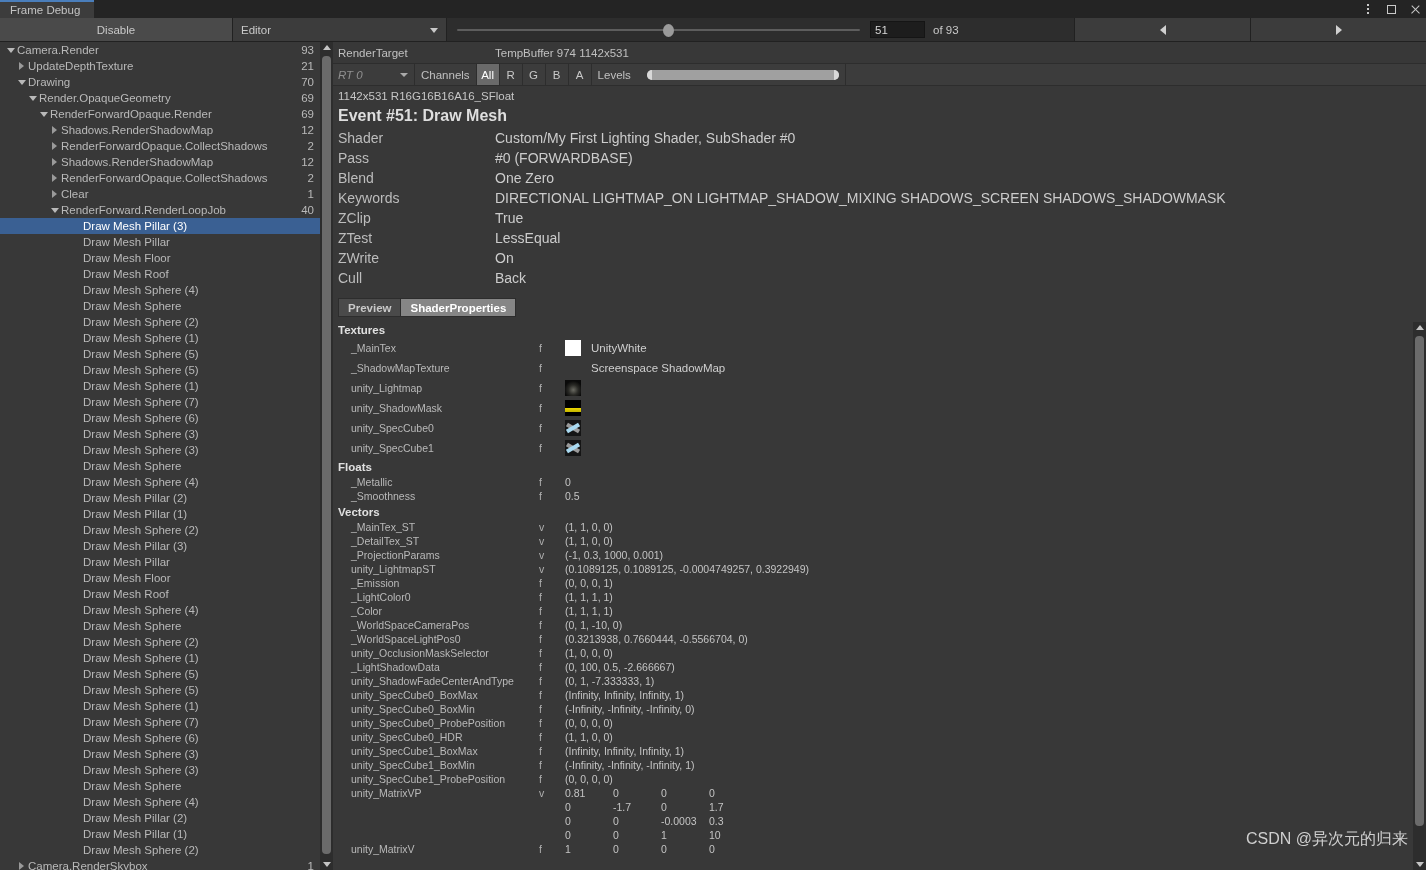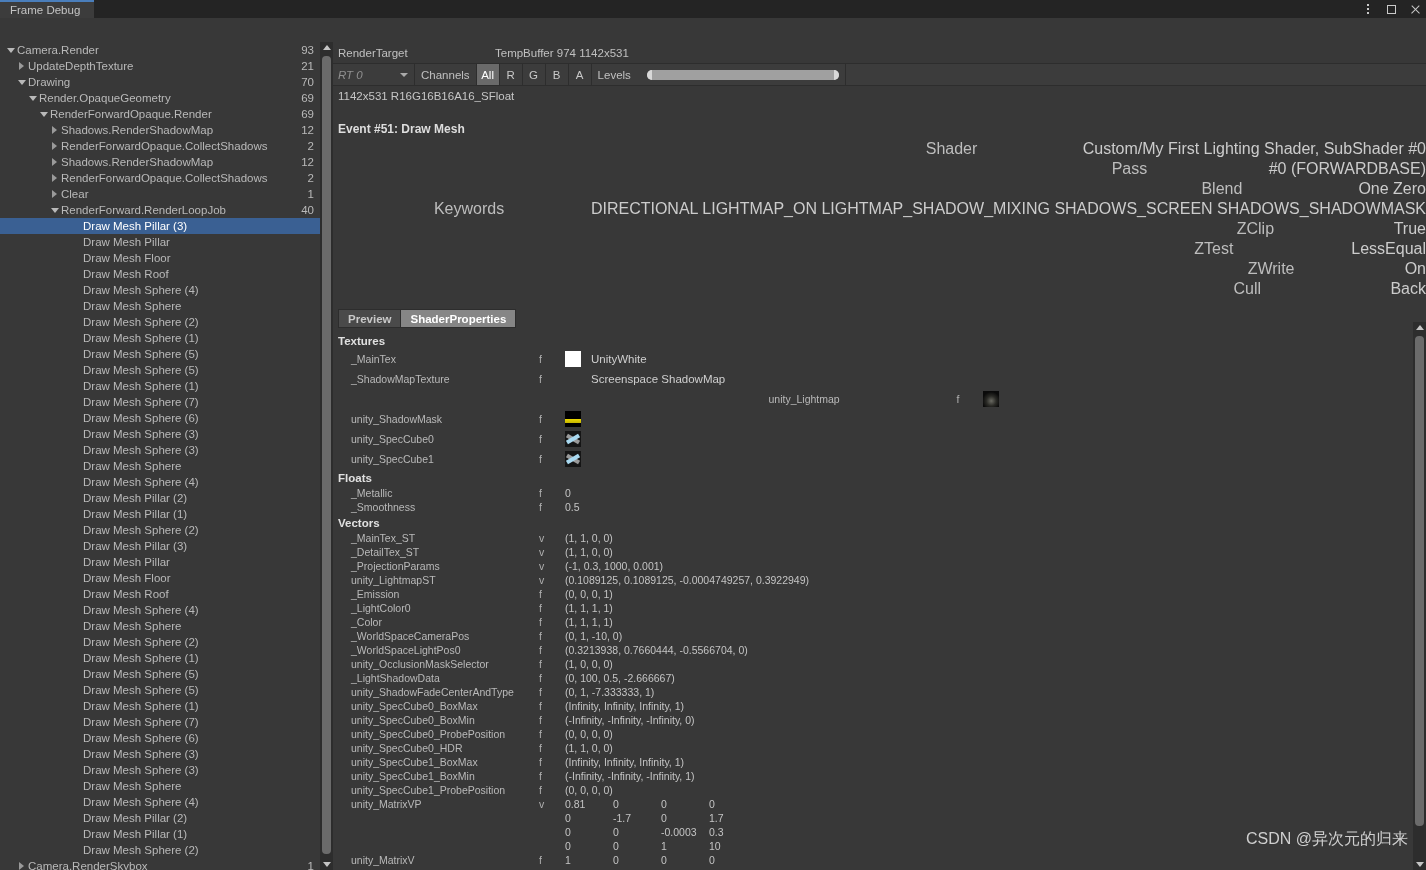--- a/index.html
+++ b/index.html
@@ -296,31 +296,29 @@
   .lv-track:after  { right: 0; border-radius: 0 5px 5px 0; }
   .rt-barrest { flex: 1; }
 
   .fmt-line {
     padding: 4px 0 3px 5px;
     font-size: 11.5px;
     color: #c6c6c6;
   }
   .evt-title {
     padding: 2px 0 3px 5px;
-    font-size: 12px;
+    font-size: 16px;
     font-weight: bold;
     color: #dedede;
-    margin-top: 15px;
   }
   .kv {
     display: flex;
     height: 20px;
     align-items: center;
-    font-size: 16px;
-    justify-content: flex-end;
+    font-size: 14px;
   }
   .kv .k { width: 157px; padding-left: 5px; color: #bdbdbd; }
   .kv .v { color: #cccccc; }
 
   
   .tabrow {
     display: flex;
     margin: 10px 0 4px 5px;
     font-weight: bold;
   }
@@ -407,20 +405,45 @@
       </div>
       <div class="wc-btn">
         <span class="sq-ic"></span>
       </div>
       <div class="wc-btn">
         <span class="x-ic"></span>
       </div>
     </div>
   </div>
 
+  <div class="toolbar">
+    <div class="tb-disable">
+      <span>Disable</span>
+    </div>
+    <div class="tb-dropdown">
+      <span>Editor</span>
+      <span class="caret"></span>
+    </div>
+    <div class="tb-slider">
+      <div class="track"></div>
+      <div class="knob"></div>
+    </div>
+    <div class="tb-field">
+      <span>51</span>
+    </div>
+    <div class="tb-oflabel">
+      <span>of 93</span>
+    </div>
+    <div class="tb-nav">
+      <span class="tri-l"></span>
+    </div>
+    <div class="tb-nav">
+      <span class="tri-r"></span>
+    </div>
+  </div>
 
   <div class="treepane" id="tree-host">
       <div class="trow">
         <span class="arrow open" style="margin-left: 4px;"></span>
         <span class="lbl">Camera.Render</span>
         <span class="num">93</span>
       </div>
       <div class="trow">
         <span class="arrow closed" style="margin-left: 15px;"></span>
         <span class="lbl">UpdateDepthTexture</span>
@@ -768,21 +791,21 @@
           <span class="ptxt">UnityWhite</span>
         </div>
         <div class="prow" style="height: 20px;">
           <span class="pname">_ShadowMapTexture</span>
           <span class="ptype">f</span>
           <span class="pthumbcell">
             <span class="thumb16"></span>
           </span>
           <span class="ptxt">Screenspace ShadowMap</span>
         </div>
-        <div class="prow" style="height: 20px; justify-content: center;">
+        <div class="prow" style="height: 20px;">
           <span class="pname">unity_Lightmap</span>
           <span class="ptype">f</span>
           <span class="pthumbcell">
             <span class="thumb16" style="background: radial-gradient(circle at 52% 62%, rgb(106, 106, 98) 0%, rgb(42, 42, 38) 38%, rgb(10, 10, 10) 70%);"></span>
           </span>
           <span class="ptxt"></span>
         </div>
         <div class="prow" style="height: 20px;">
           <span class="pname">unity_ShadowMask</span>
           <span class="ptype">f</span>

